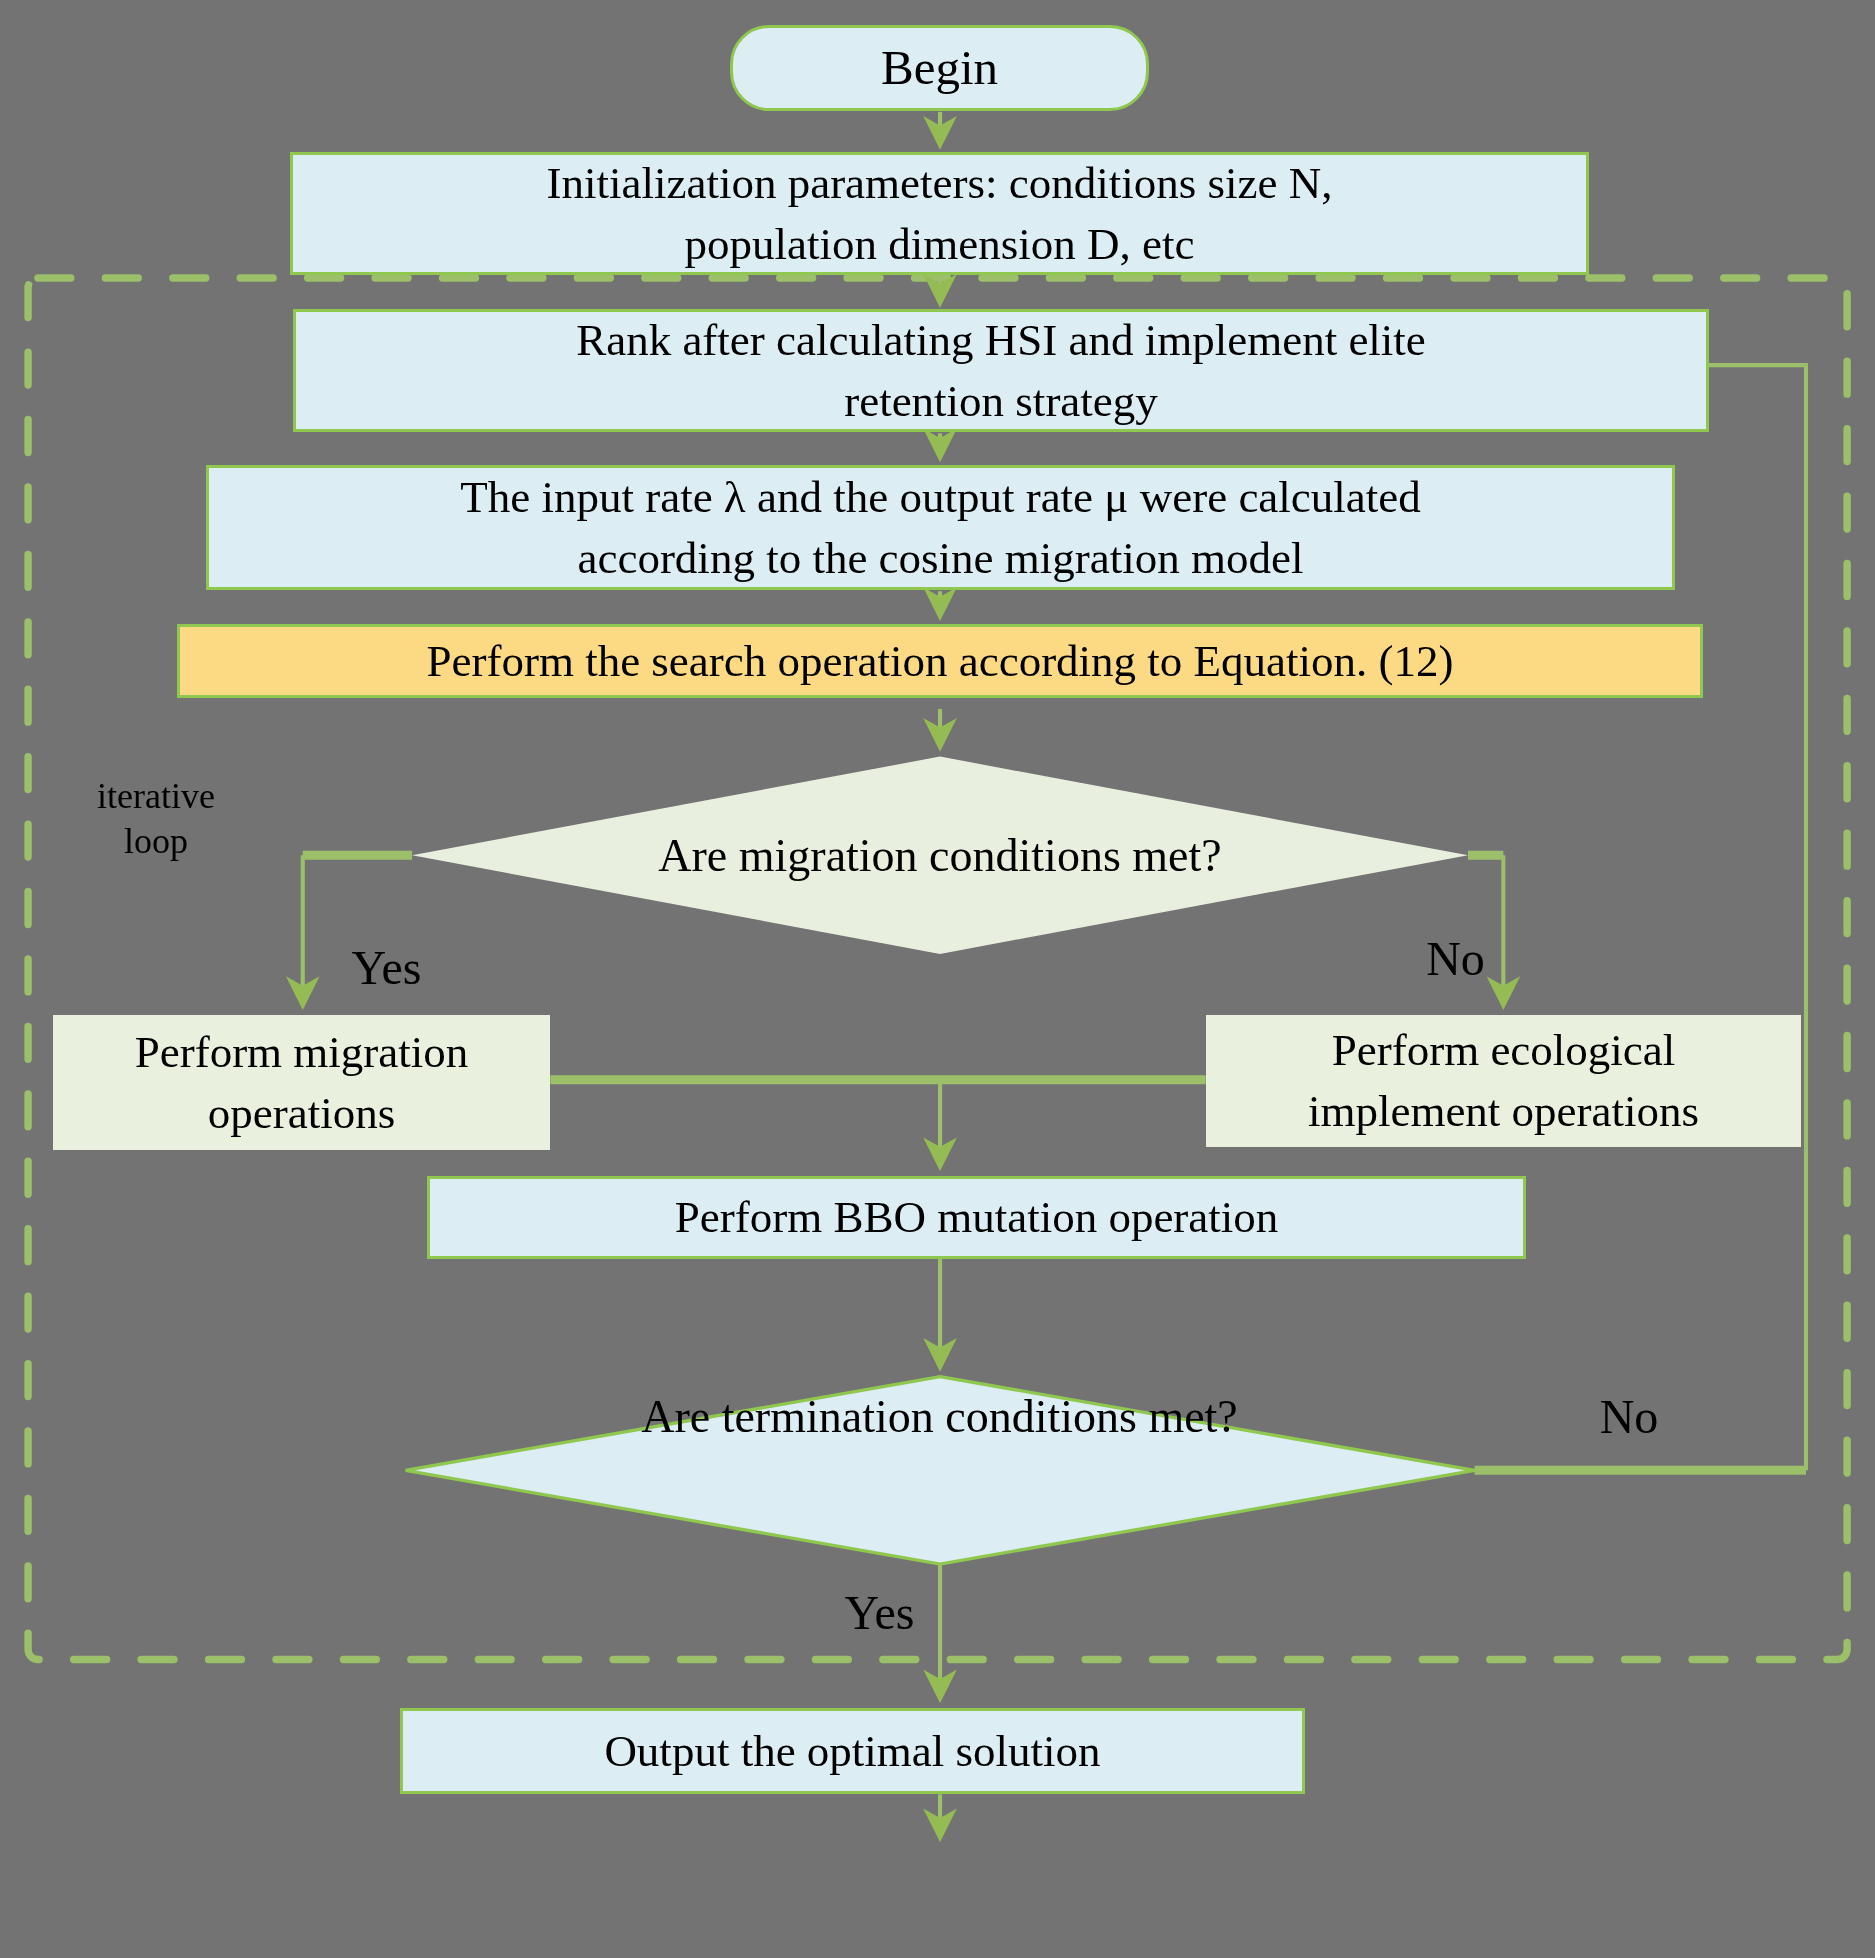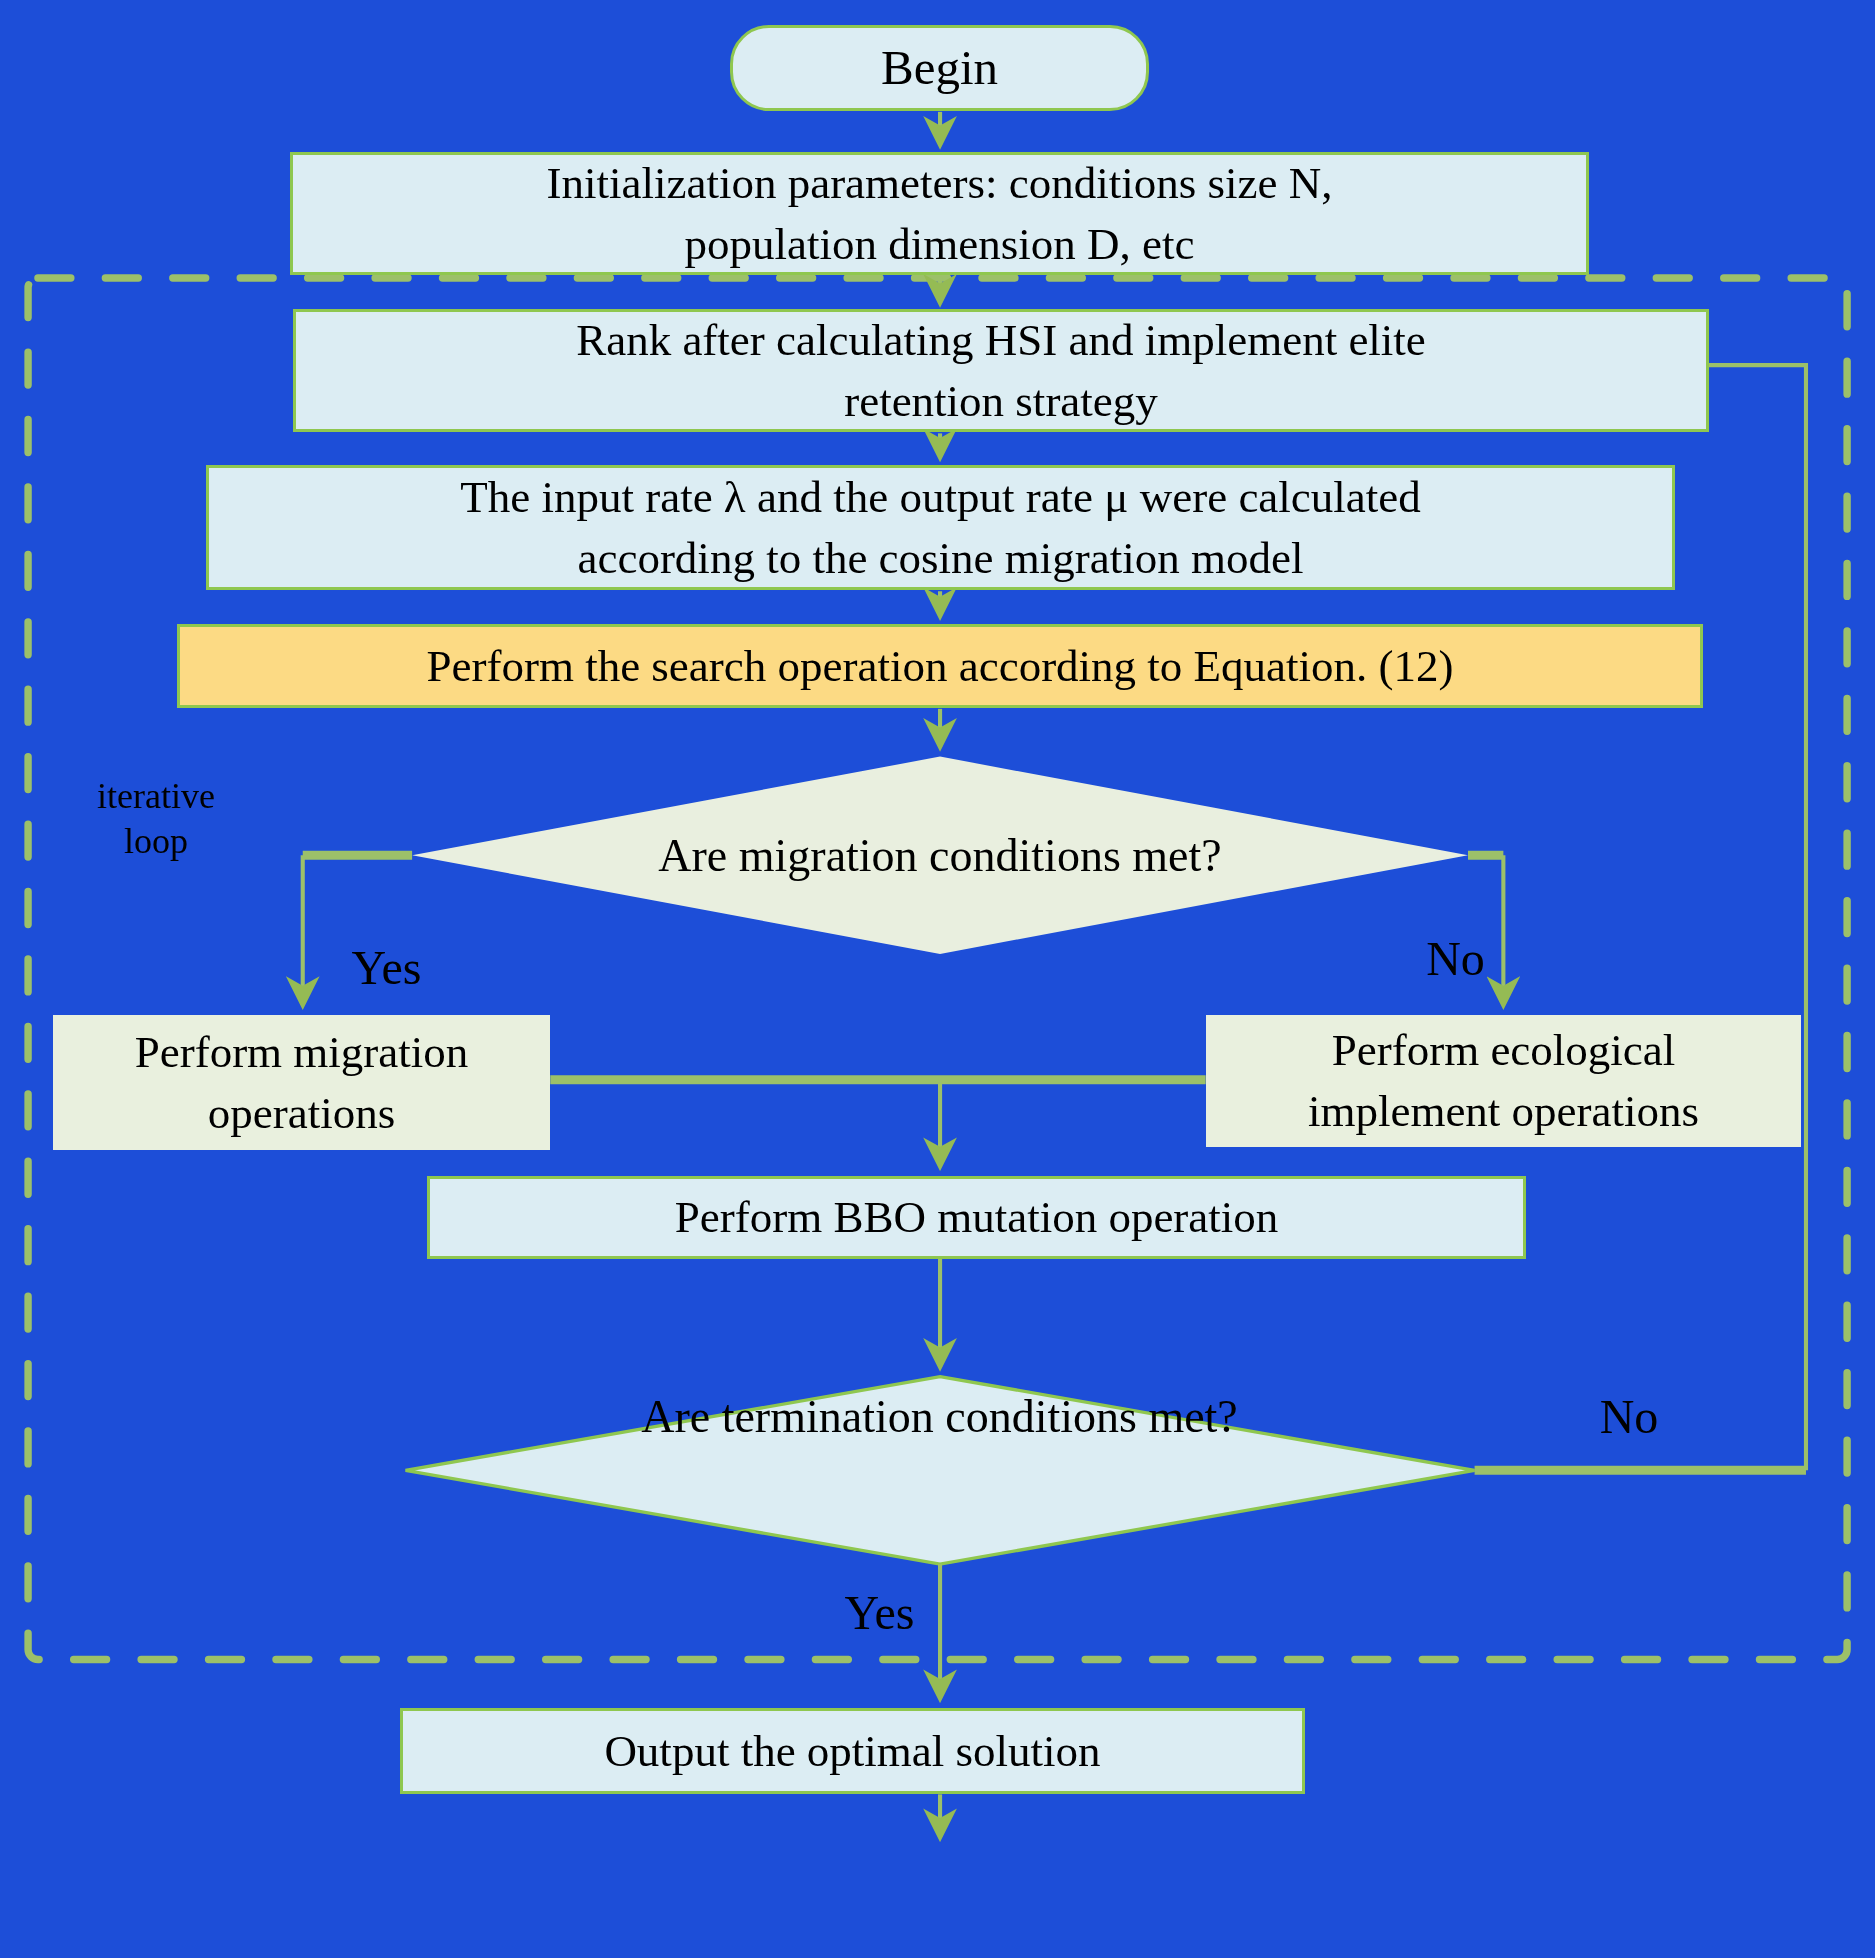--- a/index.html
+++ b/index.html
@@ -1,19 +1,19 @@
 <!DOCTYPE html>
 <html style="--c-box_blue: #dcedf3; --c-box_green: #e9f0de; --c-diamond_green: #e9efdf; --c-box_orange: #fcda84; --c-border_green: #8fc74f; --c-line_green: #9cc069; --c-arrow_green: #95bb54; --c-text: #000000;font-size:13px"><head>
 <meta charset="utf-8">
 <style>
   html,body{margin:0;padding:0;background:#ffffff;}
   .canvas{
     position:relative;
     width:1876px;height:1958px;
-    background:#1d4ed8;
+    background:#737373;
     font-family:"Liberation Serif","DejaVu Serif",serif;
     color:#000;
     overflow:hidden;
   }
   .layer{position:absolute;left:0;top:0;}
   .node{
     position:absolute;
     display:flex;align-items:center;justify-content:center;
     text-align:center;
     white-space:pre-line;
@@ -88,21 +88,21 @@
 
   <div class="node blue" style="left:290px;top:152px;width:1299px;height:123px;">Initialization parameters: conditions size N,
 population dimension D, etc</div>
 
   <div class="node blue" style="left:293px;top:309px;width:1416px;height:123px;">Rank after calculating HSI and implement elite
 retention strategy</div>
 
   <div class="node blue" style="left:206px;top:465px;width:1469px;height:125px;">The input rate λ and the output rate μ were calculated
 according to the cosine migration model</div>
 
-  <div class="node orange" style="left:177px;top:624px;width:1526px;height:84px;">Perform the search operation according to Equation. (12)</div>
+  <div class="node orange" style="left:177px;top:624px;width:1526px;height:74px;">Perform the search operation according to Equation. (12)</div>
 
   <div class="diamond-text" style="left:412px;top:757px;width:1056px;height:197px;">Are migration conditions met?</div>
 
   <div class="lbl" style="left:329px;top:938px;width:115px;height:59px;">Yes</div>
 
   <div class="lbl" style="left:1394px;top:929px;width:123px;height:59px;">No</div>
 
   <div class="node greenfill" style="left:53px;top:1015px;width:497px;height:135px;">Perform migration
 operations</div>
 

